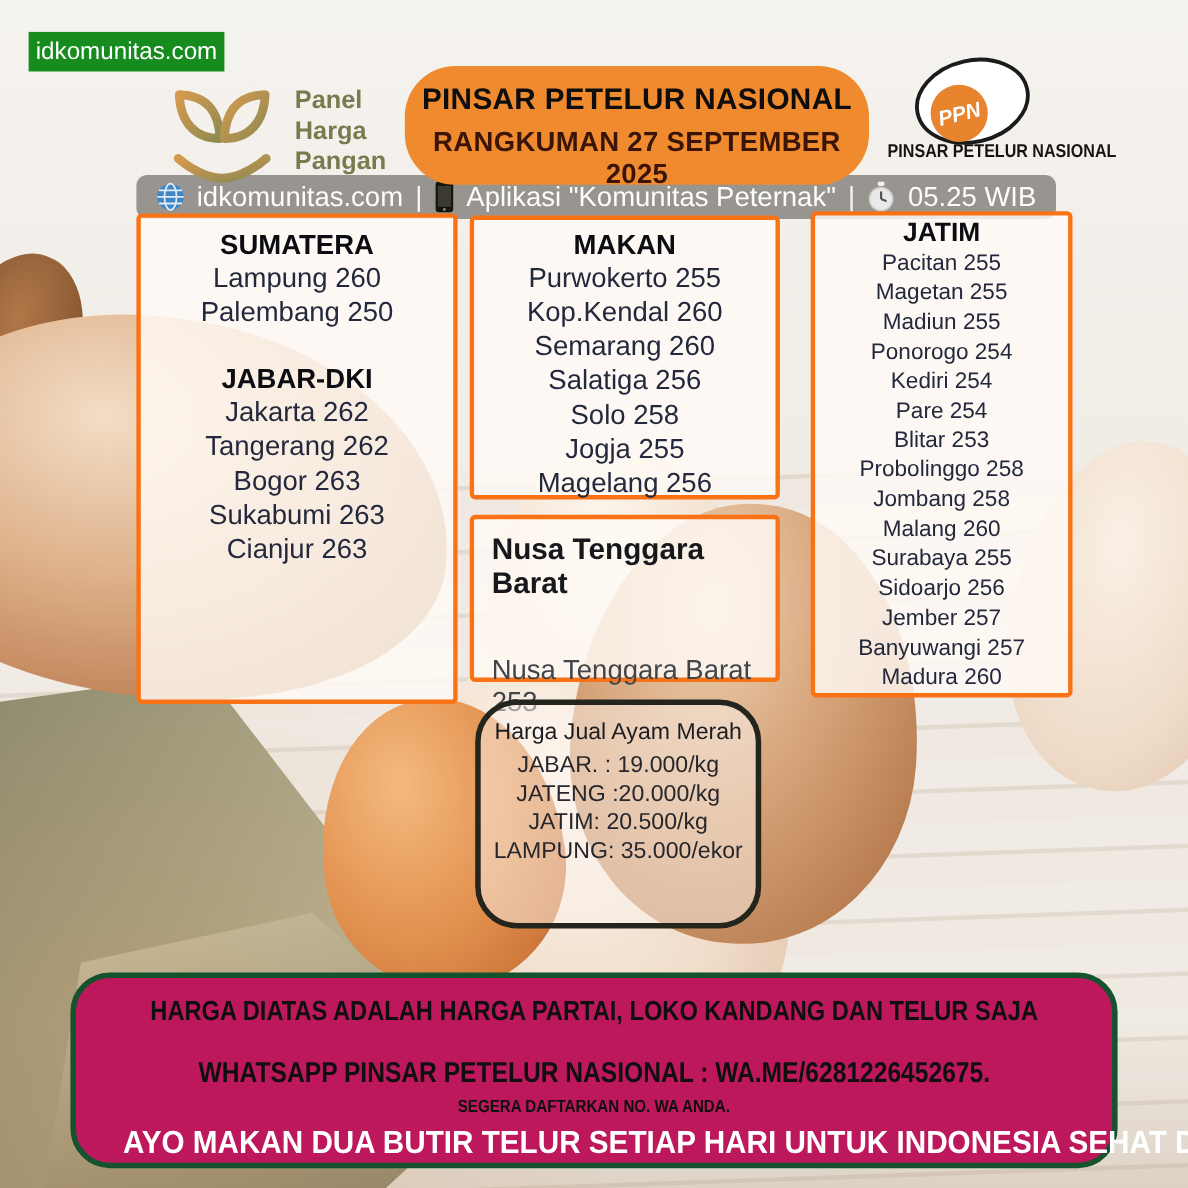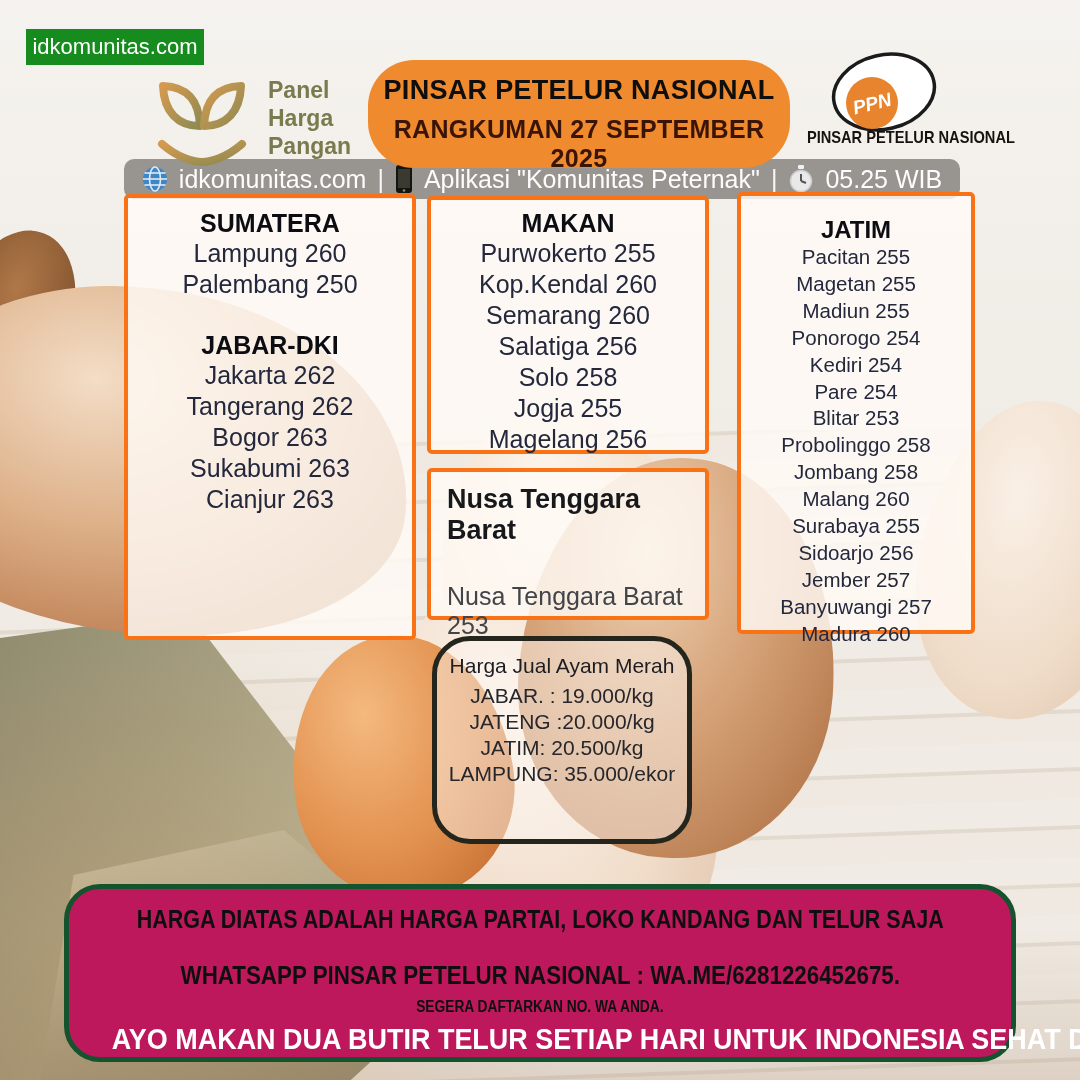--- a/index.html
+++ b/index.html
@@ -57,28 +57,28 @@
     background:rgba(148,144,138,.96);border-radius:10px;display:flex;align-items:center;
     justify-content:center;gap:11px;color:#fdfdfd;font-size:25px;}
   .infobar .sep{opacity:.95;}
 
   
   .box{position:absolute;z-index:2;background:rgba(255,250,245,.82);border:4px solid #f97316;
     border-radius:5px;box-sizing:border-box;text-align:center;color:#23283c;}
   .box-left{left:124px;top:194px;width:292px;height:446px;padding-top:10px;}
   .box-jateng{left:427px;top:196px;width:282px;height:258px;padding-top:8px;}
   .box-ntb{left:427px;top:468px;width:282px;height:152px;text-align:left;padding:12px 16px;}
-  .box-jatim{left:737px;top:192px;width:238px;height:442px;padding-top:20px;}
+  .box-jatim{left:737px;top:192px;width:238px;height:442px;padding-top:2px;}
   .group-heading{font-size:25px;font-weight:800;color:#0c0d12;line-height:30px;}
   .price-item{font-size:25px;line-height:31px;color:#23283c;}
   .group + .group{margin-top:30px;}
   .box-jatim .group-heading{font-size:24px;line-height:28px;}
   .box-jatim .price-item{font-size:20.5px;line-height:26.9px;}
   .ntb-heading{font-size:27px;font-weight:800;color:#17181c;}
-  .ntb-value{font-size:25px;color:#414449;margin-top:36px;}
+  .ntb-value{font-size:25px;color:#414449;margin-top:49px;}
 
   .box-ayam{position:absolute;left:432px;top:636px;width:260px;height:208px;z-index:2;
     background:rgba(252,244,238,.5);border:5px solid #24261e;border-radius:38px;
     box-sizing:border-box;text-align:center;color:#1c1d22;padding-top:13px;}
   .ayam-title{font-size:21px;}
   .ayam-line{font-size:21px;margin-top:2px;color:#26262b;}
   .ayam-line:first-of-type{margin-top:6px;}
 
   
   .footer{position:absolute;left:64px;top:884px;width:952px;height:178px;z-index:4;

